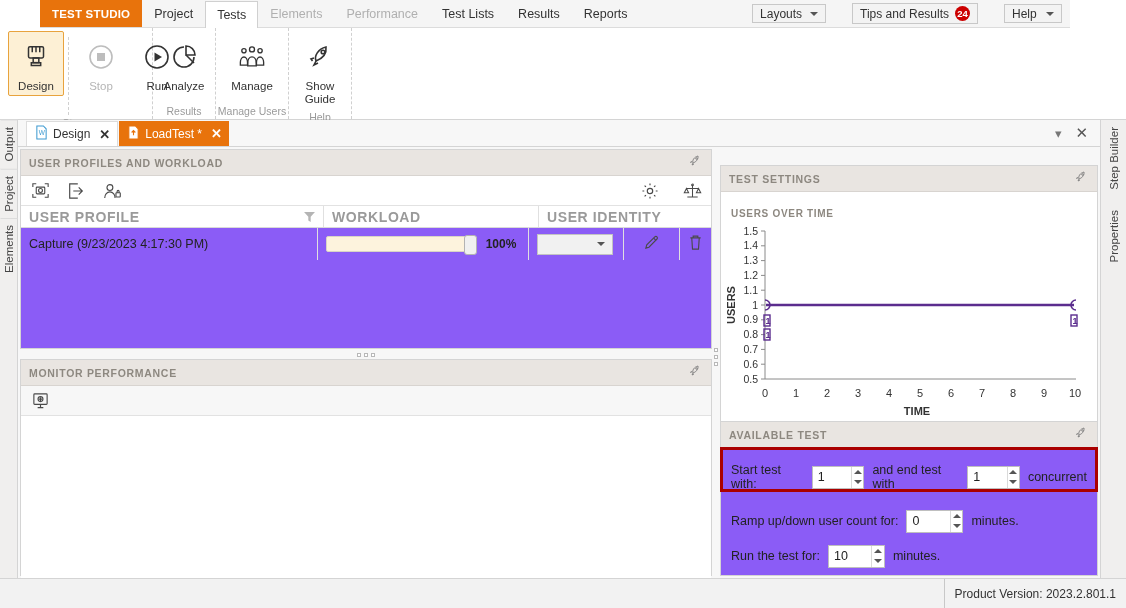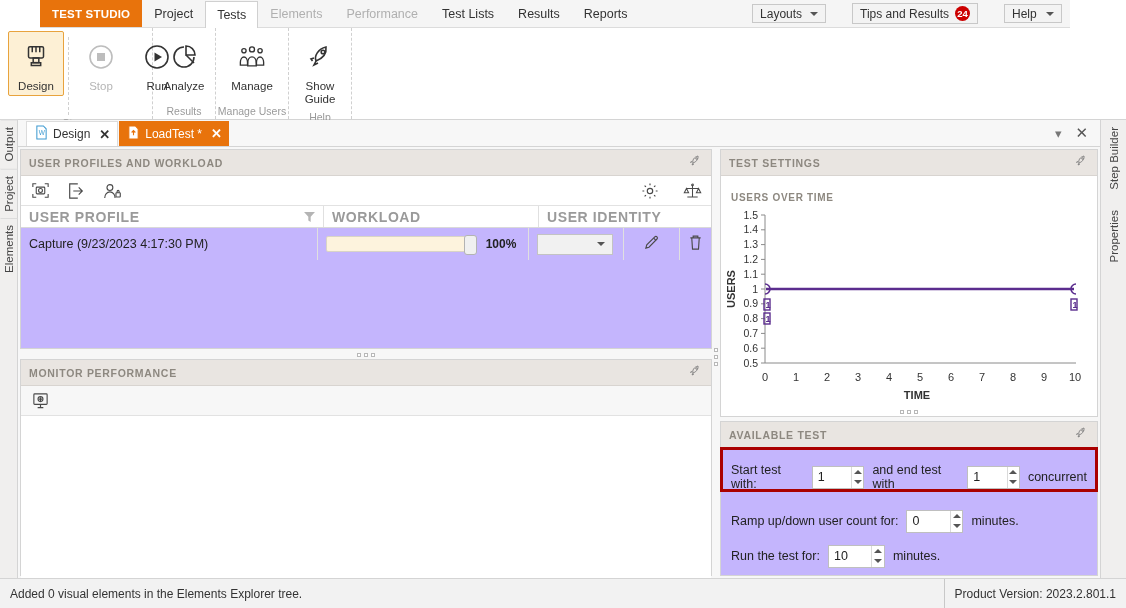--- a/index.html
+++ b/index.html
@@ -96,21 +96,21 @@
     display:flex; align-items:center; gap:5px; height:25px;
     padding:0 7px 0 8px; font-size:12px; cursor:default; margin-right:1px;
   }
   .dtab.inactive { background:#ffffff; color:#333; border:1px solid #dcdcdc; border-bottom:none; }
   .dtab.active { background:#e8730c; color:#ffffff; }
   .dtab .x { font-size:13px; font-weight:bold; margin-left:4px; line-height:1; }
   .doctab-right { margin-left:auto; display:flex; align-items:center; gap:14px; padding:0 12px 4px 0; color:#666; }
 
   .panes { position:absolute; left:0; top:27px; right:0; bottom:0; }
 
-  .panel { position:absolute; background:#c4b5fd; border:1px solid #d4d4d4; }
+  .panel { position:absolute; background:#8b5cf6; border:1px solid #d4d4d4; }
   .panel-head {
     height:26px; background:#e9e5e1; display:flex; align-items:center;
     padding:0 8px; border-bottom:1px solid #d8d4d0;
   }
   .panel-title { font-size:10.5px; font-weight:bold; color:#8d8880; letter-spacing:.7px; }
   .panel-head .pin { margin-left:auto; }
 
   .toolbar-row {
     height:30px; display:flex; align-items:center; padding:0 8px; gap:14px;
     border-bottom:1px solid #e2e2e2; background:#fff;
@@ -491,21 +491,21 @@
         </div>
         <div style="background:#fff;height:100%;"></div>
       </div>
 
       <div class="split-v" style="left:694px; top:2px; width:8px; height:200px; top:110px;">
         <i></i>
           <i></i>
           <i></i>
       </div>
 
-      <div class="panel" style="left:702px; top:2px; right:2px; height:268px;">
+      <div class="panel" style="left:702px; top:18px; right:2px; height:268px;">
         <div class="panel-head">
           <span class="panel-title">TEST SETTINGS</span>
           <span class="pin">
             <svg width="16" height="16" viewBox="0 0 32 32" fill="none" stroke="#7d7d7d" stroke-width="1.8">
               <path d="M12 20c-2-5 2-12 10-14 1 8-5 12-10 14z"></path>
                 <circle cx="19" cy="11" r="1.6"></circle>
               <path d="M12 20l-2 4 4-2"></path>
                 <path d="M10 17l-3 1 1.5 2"></path>
             </svg>
           </span>
@@ -661,17 +661,16 @@
 
         </div>
 
         <div class="redbox" style="left:-1px; top:25px; right:-1px; height:45px;"></div>
       </div>
 
     </div>
   </div>
 
   <div class="statusbar">
-    <div class="left">Added 0 visual elements in the Elements Explorer tree.</div>
     <div class="right">Product Version: 2023.2.801.1</div>
   </div>
 
 </div>
 
 </body></html>

